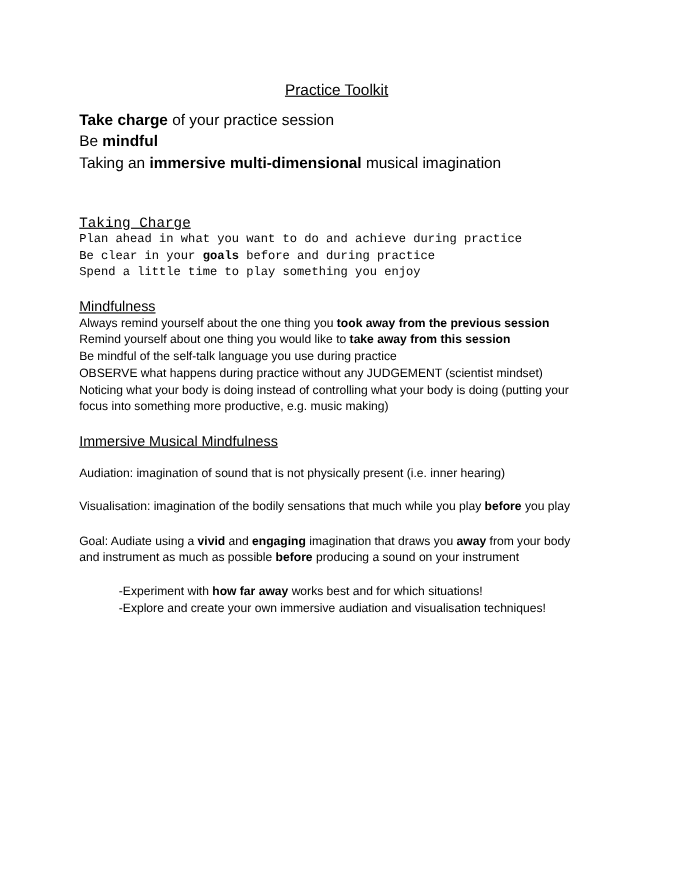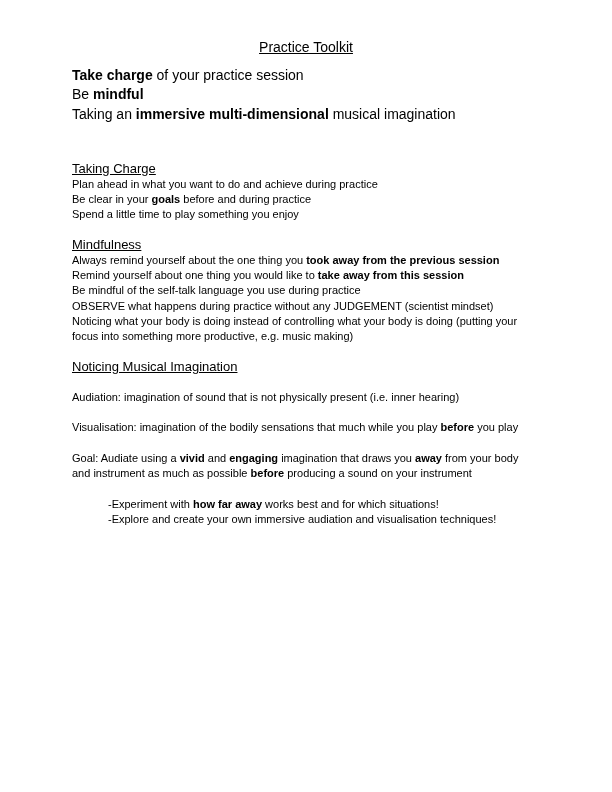--- a/index.html
+++ b/index.html
@@ -3,40 +3,40 @@
 <meta charset="utf-8">
 <style>
   * { margin: 0; padding: 0; box-sizing: border-box; }
   html, body { background: #ffffff; }
   .page {
     position: relative;
     width: 612px;
     height: 792px;
     background: #ffffff;
     color: #000000;
-    padding: 38px 72px 0 72px;
+    padding: 72px 72px 0 72px;
     font-family: "Liberation Sans", "DejaVu Sans", sans-serif;
     font-size: 11px;
     line-height: 15.3px;
     overflow: hidden;
   }
   .title {
     font-size: 14px;
     line-height: 19px;
     font-weight: normal;
     text-align: center;
     text-decoration: underline;
   }
   .intro {
     margin-top: 9px;
     font-size: 14px;
     line-height: 19.3px;
   }
   .section { margin-top: 13px; }
-  .section.first { margin-top: 36px; }
+  .section.first { margin-top: 36px; font-family: Liberation Mono, monospace; }
   .section-heading {
     font-size: 13px;
     line-height: 17px;
     font-weight: normal;
     text-decoration: underline;
   }
   .para { }
   .section.spaced .para { margin-top: 15.3px; }
   .para.indent { padding-left: 36px; }
   .line { white-space: nowrap; }
@@ -66,21 +66,21 @@
         <div class="para">
           <div class="line"><span>Always remind yourself about the one thing you </span><span class="b">took away from the previous session</span></div>
           <div class="line"><span>Remind yourself about one thing you would like to </span><span class="b">take away from this session</span></div>
           <div class="line"><span>Be mindful of the self-talk language you use during practice</span></div>
           <div class="line"><span>OBSERVE what happens during practice without any JUDGEMENT (scientist mindset)</span></div>
           <div class="line"><span>Noticing what your body is doing instead of controlling what your body is doing (putting your</span></div>
           <div class="line"><span>focus into something more productive, e.g. music making)</span></div>
         </div>
       </div>
       <div class="section spaced">
-        <div class="section-heading">Noticing Musical Imagination</div>
+        <div class="section-heading">Immersive Musical Mindfulness</div>
         <div class="para">
           <div class="line"><span>Audiation: imagination of sound that is not physically present (i.e. inner hearing)</span></div>
         </div>
         <div class="para">
           <div class="line"><span>Visualisation: imagination of the bodily sensations that much while you play </span><span class="b">before</span><span> you play</span></div>
         </div>
         <div class="para">
           <div class="line"><span>Goal: Audiate using a </span><span class="b">vivid</span><span> and </span><span class="b">engaging</span><span> imagination that draws you </span><span class="b">away</span><span> from your body</span></div>
           <div class="line"><span>and instrument as much as possible </span><span class="b">before</span><span> producing a sound on your instrument</span></div>
         </div>

